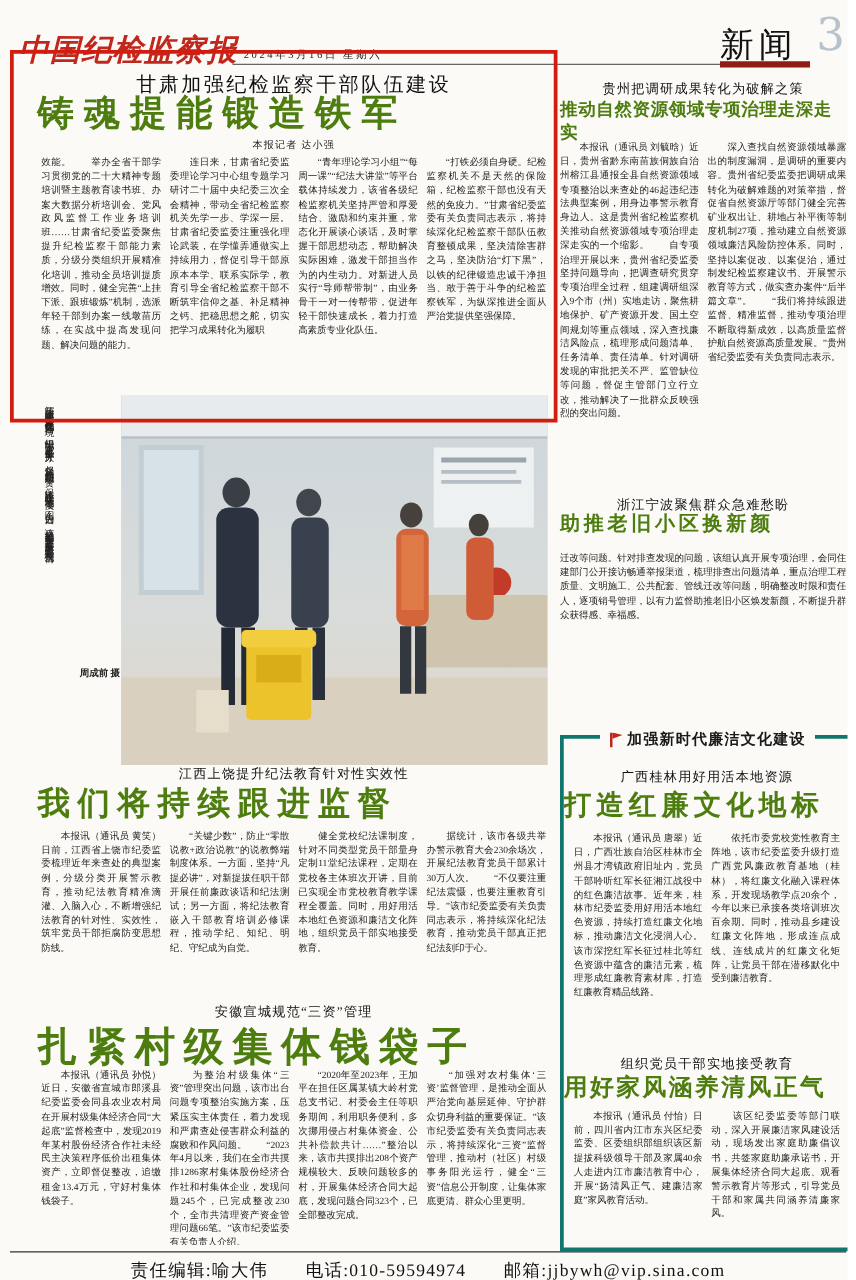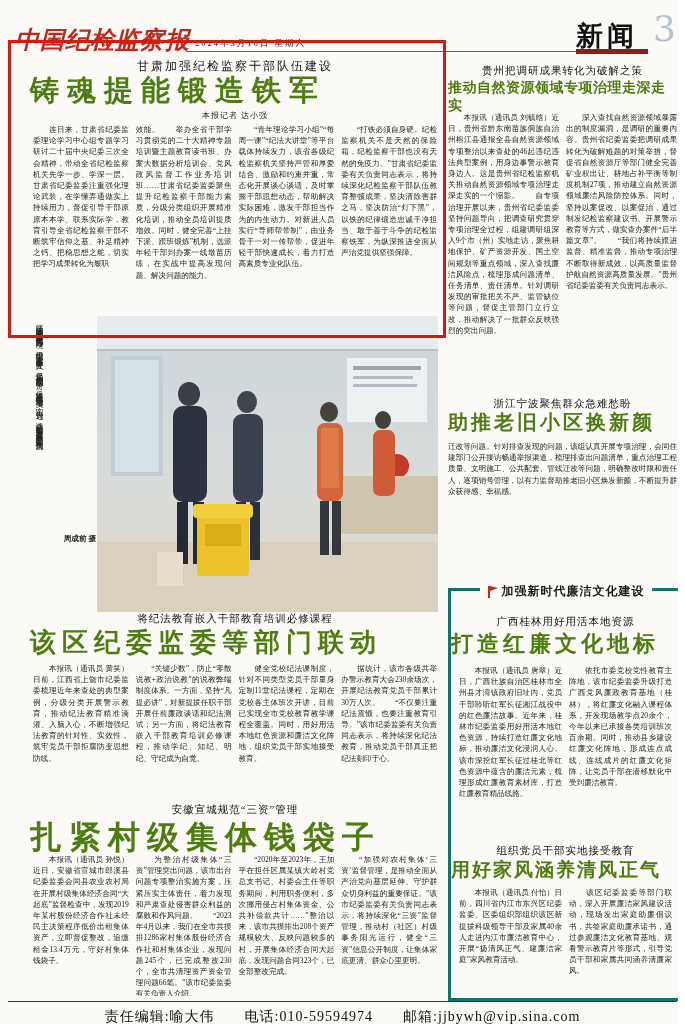--- a/index.html
+++ b/index.html
@@ -3,25 +3,25 @@
 <meta charset="utf-8">
 <style>
   html,body{margin:0;padding:0;}
   .page{position:relative;width:678px;height:1024px;background:#fbfaf7;overflow:hidden;
         font-family:"Liberation Serif","DejaVu Serif",serif;color:#1a1a1a;}
   
   .masthead{position:absolute;left:15px;top:24px;font-size:24px;font-weight:bold;
             font-style:italic;color:#c0271d;letter-spacing:1px;font-family:"DejaVu Serif",serif;}
   .date-line{position:absolute;left:195px;top:38px;font-size:8.5px;color:#222;letter-spacing:2px;}
   .header-rule{position:absolute;left:186px;top:51px;width:462px;height:1px;background:#666;}
-  .section-name{position:absolute;left:576px;top:18px;font-size:27px;font-weight:bold;letter-spacing:4px;color:#111;}
+  .section-name{position:absolute;left:576px;top:18px;font-size:27px;font-weight:normal;letter-spacing:4px;color:#111;}
   .section-bar{position:absolute;left:576px;top:49px;width:72px;height:5px;background:#8e1d14;}
   .page-num{position:absolute;left:653px;top:8px;font-size:36px;color:#b7c3cc;font-family:"DejaVu Serif",serif;}
   
-  .kicker{position:absolute;width:100%;text-align:center;font-size:12px;letter-spacing:2px;color:#111;}
+  .kicker{position:absolute;width:100%;text-align:center;font-size:16px;letter-spacing:2px;color:#111;}
   .kicker-sm{font-size:10.5px;letter-spacing:1px;}
   .headline{position:absolute;width:100%;text-align:left;font-weight:bold;color:#4d7c0f;
             font-family:"DejaVu Serif","Liberation Serif",serif;}
   .byline{position:absolute;width:100%;text-align:center;font-size:8px;color:#222;letter-spacing:1px;}
   .cols{position:absolute;display:flex;gap:7px;}
   .col{flex:1;font-size:7.6px;line-height:11.2px;text-align:justify;text-justify:inter-ideograph;
        color:#222;overflow:hidden;}
   
   .red-box{position:absolute;left:8px;top:40px;width:432px;height:292px;border:3px solid #d31c10;z-index:5;pointer-events:none;}
   
@@ -49,22 +49,22 @@
   <div class="section-bar"></div>
   <div class="page-num">3</div>
 
   <div class="red-box"></div>
 
   <div style="position:absolute;left:30px;top:0;width:410px;">
     <div class="kicker" style="top:58px;">甘肃加强纪检监察干部队伍建设</div>
     <div class="headline" style="top:71px;font-size:29px;letter-spacing:8px;">铸魂提能锻造铁军</div>
     <div class="byline" style="top:110px;">本报记者 达小强</div>
     <div class="cols" style="left:3px;top:124px;width:404px;height:183px;">
+      <div class="col">效能。　　举办全省干部学习贯彻党的二十大精神专题培训暨主题教育读书班、办案大数据分析培训会、党风政风监督工作业务培训班……甘肃省纪委监委聚焦提升纪检监察干部能力素质，分级分类组织开展精准化培训，推动全员培训提质增效。同时，健全完善“上挂下派、跟班锻炼”机制，选派年轻干部到办案一线墩苗历练，在实战中提高发现问题、解决问题的能力。</div>
       <div class="col">　　连日来，甘肃省纪委监委理论学习中心组专题学习研讨二十届中央纪委三次全会精神，带动全省纪检监察机关先学一步、学深一层。甘肃省纪委监委注重强化理论武装，在学懂弄通做实上持续用力，督促引导干部原原本本学、联系实际学，教育引导全省纪检监察干部不断筑牢信仰之基、补足精神之钙、把稳思想之舵，切实把学习成果转化为履职</div>
-      <div class="col">效能。　　举办全省干部学习贯彻党的二十大精神专题培训暨主题教育读书班、办案大数据分析培训会、党风政风监督工作业务培训班……甘肃省纪委监委聚焦提升纪检监察干部能力素质，分级分类组织开展精准化培训，推动全员培训提质增效。同时，健全完善“上挂下派、跟班锻炼”机制，选派年轻干部到办案一线墩苗历练，在实战中提高发现问题、解决问题的能力。</div>
       <div class="col">　　“青年理论学习小组”“每周一课”“纪法大讲堂”等平台载体持续发力，该省各级纪检监察机关坚持严管和厚爱结合、激励和约束并重，常态化开展谈心谈话，及时掌握干部思想动态，帮助解决实际困难，激发干部担当作为的内生动力。对新进人员实行“导师帮带制”，由业务骨干一对一传帮带，促进年轻干部快速成长，着力打造高素质专业化队伍。</div>
       <div class="col">　　“打铁必须自身硬。纪检监察机关不是天然的保险箱，纪检监察干部也没有天然的免疫力。”甘肃省纪委监委有关负责同志表示，将持续深化纪检监察干部队伍教育整顿成果，坚决清除害群之马，坚决防治“灯下黑”，以铁的纪律锻造忠诚干净担当、敢于善于斗争的纪检监察铁军，为纵深推进全面从严治党提供坚强保障。</div>
     </div>
   </div>
 
   <div class="photo-caption">江苏省沭阳县纪委监委聚焦优化营商环境，组织干部下沉县政务服务大厅，督促相关部门履职尽责，保障惠企政策落地落实。图为近日，该县纪检监察干部在县政务服务中心了解相关情况。</div>
   <div class="photo-credit">周成前 摄</div>
   <div class="photo-frame">
     <svg width="341" height="296" viewBox="0 0 341 296">
       <defs>
@@ -114,29 +114,29 @@
     <div class="kicker kicker-sm" style="top:64px;">贵州把调研成果转化为破解之策</div>
     <div class="headline" style="top:79px;font-size:14px;letter-spacing:0.5px;">推动自然资源领域专项治理走深走实</div>
     <div class="cols" style="left:0;top:112px;width:229px;height:282px;">
       <div class="col">　　本报讯（通讯员 刘毓晗）近日，贵州省黔东南苗族侗族自治州榕江县通报全县自然资源领域专项整治以来查处的46起违纪违法典型案例，用身边事警示教育身边人。这是贵州省纪检监察机关推动自然资源领域专项治理走深走实的一个缩影。　　自专项治理开展以来，贵州省纪委监委坚持问题导向，把调查研究贯穿专项治理全过程，组建调研组深入9个市（州）实地走访，聚焦耕地保护、矿产资源开发、国土空间规划等重点领域，深入查找廉洁风险点，梳理形成问题清单、任务清单、责任清单。针对调研发现的审批把关不严、监管缺位等问题，督促主管部门立行立改，推动解决了一批群众反映强烈的突出问题。</div>
       <div class="col">　　深入查找自然资源领域暴露出的制度漏洞，是调研的重要内容。贵州省纪委监委把调研成果转化为破解难题的对策举措，督促省自然资源厅等部门健全完善矿业权出让、耕地占补平衡等制度机制27项，推动建立自然资源领域廉洁风险防控体系。同时，坚持以案促改、以案促治，通过制发纪检监察建议书、开展警示教育等方式，做实查办案件“后半篇文章”。　　“我们将持续跟进监督、精准监督，推动专项治理不断取得新成效，以高质量监督护航自然资源高质量发展。”贵州省纪委监委有关负责同志表示。</div>
     </div>
   </div>
 
   <div style="position:absolute;left:448px;top:0;width:229px;">
     <div class="kicker kicker-sm" style="top:397px;">浙江宁波聚焦群众急难愁盼</div>
-    <div class="headline" style="top:409px;font-size:20px;letter-spacing:3px;">助推老旧小区换新颜</div>
+    <div class="headline" style="top:409px;font-size:16px;letter-spacing:3px;">助推老旧小区换新颜</div>
     <div class="cols" style="left:0;top:441px;width:229px;height:142px;">
       <div class="col">迁改等问题。针对排查发现的问题，该组认真开展专项治理，会同住建部门公开接访畅通举报渠道，梳理排查出问题清单，重点治理工程质量、文明施工、公共配套、管线迁改等问题，明确整改时限和责任人，逐项销号管理，以有力监督助推老旧小区焕发新颜，不断提升群众获得感、幸福感。</div>
     </div>
   </div>
 
   <div style="position:absolute;left:30px;top:0;width:410px;">
-    <div class="kicker kicker-sm" style="top:612px;">将纪法教育嵌入干部教育培训必修课程</div>
-    <div class="headline" style="top:625px;font-size:26px;letter-spacing:6px;">该区纪委监委等部门联动</div>
+    <div class="kicker kicker-sm" style="top:612px;">江西上饶提升纪法教育针对性实效性</div>
+    <div class="headline" style="top:625px;font-size:26px;letter-spacing:6px;">我们将持续跟进监督</div>
     <div class="cols" style="left:3px;top:663px;width:404px;height:136px;">
       <div class="col">　　本报讯（通讯员 黄笑）日前，江西省上饶市纪委监委梳理近年来查处的典型案例，分级分类开展警示教育，推动纪法教育精准滴灌、入脑入心，不断增强纪法教育的针对性、实效性，筑牢党员干部拒腐防变思想防线。</div>
       <div class="col">　　“关键少数”，防止“零散说教+政治说教”的说教弊端制度体系。一方面，坚持“凡提必讲”，对新提拔任职干部开展任前廉政谈话和纪法测试；另一方面，将纪法教育嵌入干部教育培训必修课程，推动学纪、知纪、明纪、守纪成为自觉。</div>
       <div class="col">　　健全党校纪法课制度，针对不同类型党员干部量身定制11堂纪法课程，定期在党校各主体班次开讲，目前已实现全市党校教育教学课程全覆盖。同时，用好用活本地红色资源和廉洁文化阵地，组织党员干部实地接受教育。</div>
       <div class="col">　　据统计，该市各级共举办警示教育大会230余场次，开展纪法教育党员干部累计30万人次。　　“不仅要注重纪法震慑，也要注重教育引导。”该市纪委监委有关负责同志表示，将持续深化纪法教育，推动党员干部真正把纪法刻印于心。</div>
     </div>
   </div>
 
   <div style="position:absolute;left:30px;top:0;width:410px;">
     <div class="kicker kicker-sm" style="top:803px;">安徽宣城规范“三资”管理</div>
@@ -165,20 +165,20 @@
         <div class="col">　　本报讯（通讯员 唐翠）近日，广西壮族自治区桂林市全州县才湾镇政府旧址内，党员干部聆听红军长征湘江战役中的红色廉洁故事。近年来，桂林市纪委监委用好用活本地红色资源，持续打造红廉文化地标，推动廉洁文化浸润人心。该市深挖红军长征过桂北等红色资源中蕴含的廉洁元素，梳理形成红廉教育素材库，打造红廉教育精品线路。</div>
         <div class="col">　　依托市委党校党性教育主阵地，该市纪委监委升级打造广西党风廉政教育基地（桂林），将红廉文化融入课程体系，开发现场教学点20余个，今年以来已承接各类培训班次百余期。同时，推动县乡建设红廉文化阵地，形成连点成线、连线成片的红廉文化矩阵，让党员干部在潜移默化中受到廉洁教育。</div>
       </div>
     </div>
 
     <div style="position:absolute;left:0;top:0;width:229px;">
       <div class="kicker kicker-sm" style="top:253px;">组织党员干部实地接受教育</div>
       <div class="headline" style="top:266px;font-size:19px;letter-spacing:2px;">用好家风涵养清风正气</div>
       <div class="cols" style="left:8px;top:296px;width:213px;height:104px;">
         <div class="col">　　本报讯（通讯员 付怡）日前，四川省内江市东兴区纪委监委、区委组织部组织该区新提拔科级领导干部及家属40余人走进内江市廉洁教育中心，开展“扬清风正气、建廉洁家庭”家风教育活动。</div>
-        <div class="col">　　该区纪委监委等部门联动，深入开展廉洁家风建设活动，现场发出家庭助廉倡议书，共签家庭助廉承诺书，通过参观廉洁文化教育基地、观看警示教育片等形式，引导党员干部和家属共同涵养清廉家风。</div>
+        <div class="col">　　该区纪委监委等部门联动，深入开展廉洁家风建设活动，现场发出家庭助廉倡议书，共签家庭助廉承诺书，开展集体经济合同大起底、观看警示教育片等形式，引导党员干部和家属共同涵养清廉家风。</div>
       </div>
     </div>
   </div>
 
   <div class="footer">责任编辑:喻大伟　　电话:010-59594974　　邮箱:jjbywh@vip.sina.com</div>
 
 </div>
 
 </body></html>

